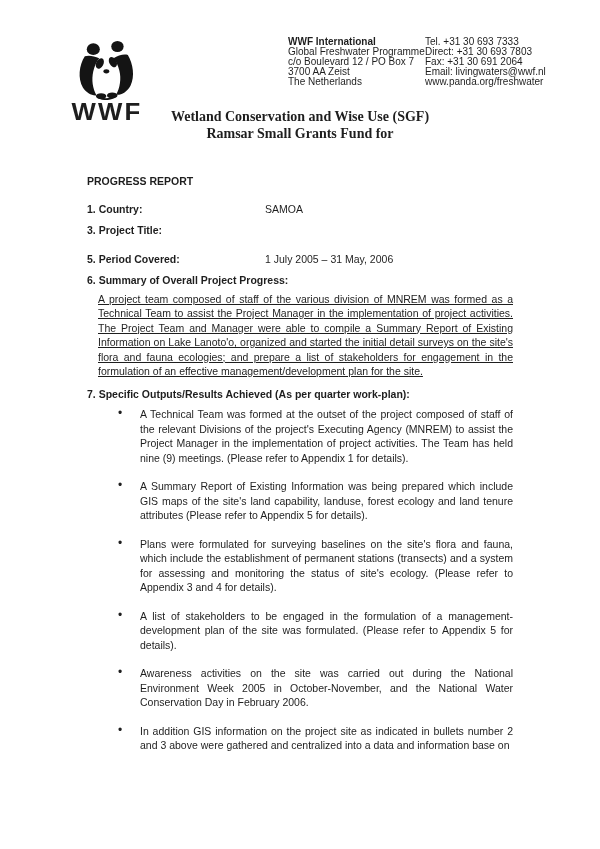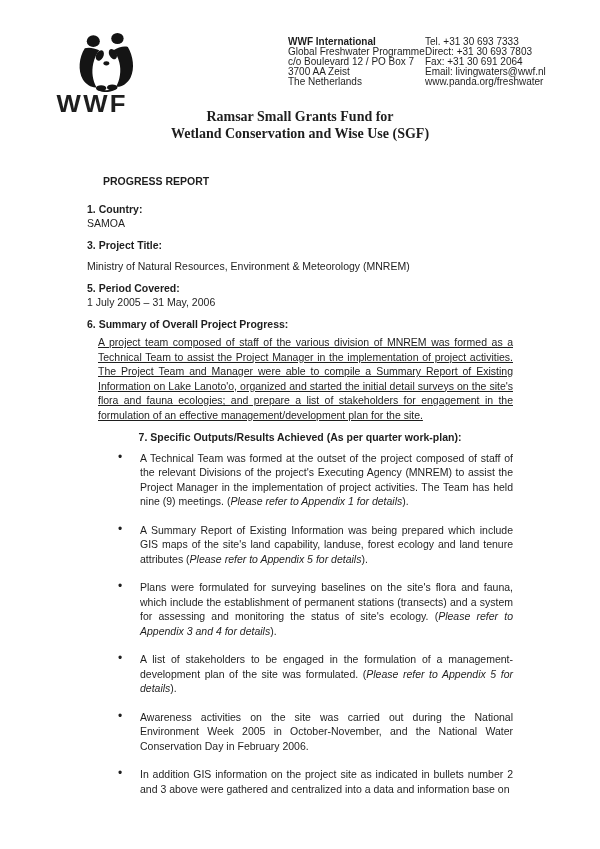--- a/index.html
+++ b/index.html
@@ -1,44 +1,44 @@
 <!DOCTYPE html>
 <html><head>
 <meta charset="utf-8">
 <style>
   html,body{margin:0;padding:0;background:#ffffff;}
   body{width:600px;height:849px;font-family:"Liberation Sans",sans-serif;color:#1e1e1e;}
   .page{position:relative;width:600px;height:849px;background:#fff;overflow:hidden;}
 
   
-  .logo{position:absolute;left:62px;top:32px;width:90px;text-align:left;}
+  .logo{position:absolute;left:62px;top:40px;width:90px;text-align:center;}
   .logo svg{width:70px;height:60px;display:block;margin:0 auto;}
   .wordmark{font-weight:bold;font-size:23px;line-height:1;letter-spacing:2px;margin-top:1px;
             transform:scaleX(1.12);transform-origin:center;}
 
   .org{position:absolute;left:277px;top:37px;font-size:10px;line-height:10px;margin-left:11px;}
   .org .b{font-weight:bold;}
   .contact{position:absolute;left:425px;top:37px;font-size:10px;line-height:10px;}
 
   .doc-title{position:absolute;left:0;top:108px;width:600px;text-align:center;
              font-family:"Liberation Serif",serif;font-weight:bold;font-size:14px;line-height:17px;}
 
   
   main{position:absolute;left:87px;top:174px;width:426px;font-size:10.5px;line-height:14.5px;}
-  .report-heading{font-weight:bold;margin:0 0 13px 16px;}
-  .field-row{display:flex;margin-bottom:7px;flex-direction:column;}
+  .report-heading{font-weight:bold;margin:0 0 13px 0;}
+  .field-row{display:flex;margin-bottom:7px;}
   .field-label{width:178px;flex-shrink:0;font-weight:bold;}
   .field-value{flex:1;text-align:justify;}
   .sec-heading{font-weight:bold;margin:3px 0 4px 0;}
-  .sec-heading.s7{margin:8px 0 6px 0;text-align:center;}
+  .sec-heading.s7{margin:8px 0 6px 0;}
   .summary{margin:0 0 6px 0;padding-left:11px;text-align:justify;text-decoration:underline;}
   ul.bullets{list-style:none;margin:0;padding:0 0 0 31px;}
   ul.bullets li{position:relative;padding-left:22px;margin-bottom:14px;text-align:justify;}
   ul.bullets li .marker{position:absolute;left:0;top:-1px;font-size:12px;}
-  .it{font-style:italic;}
+  .it{}
 </style>
 </head>
 <body>
 
 <div class="page">
 
   <div class="logo">
     <svg viewBox="0 0 100 92" xmlns="http://www.w3.org/2000/svg">
       <g fill="#141414">
         <ellipse cx="29" cy="14" rx="10" ry="9"></ellipse>
@@ -66,36 +66,35 @@
 
   <div class="contact">
     <div>Tel. +31 30 693 7333</div>
     <div>Direct: +31 30 693 7803</div>
     <div>Fax: +31 30 691 2064</div>
     <div>Email: livingwaters@wwf.nl</div>
     <div>www.panda.org/freshwater</div>
   </div>
 
   <div class="doc-title">
+    <div>Wetland Conservation and Wise Use (SGF)</div>
     <div>Ramsar Small Grants Fund for</div>
-    <div>Wetland Conservation and Wise Use (SGF)</div>
   </div>
 
   <main>
     <div class="report-heading">PROGRESS REPORT</div>
 
     <div class="field-row">
       <div class="field-label">1. Country:</div>
       <div class="field-value">SAMOA</div>
     </div>
     <div class="field-row">
       <div class="field-label">3. Project Title:</div>
     </div>
     <div class="field-row">
-      <div class="field-value">Ministry of Natural Resources, Environment &amp; Meteorology (MNREM)</div>
     </div>
     <div class="field-row">
       <div class="field-label">5. Period Covered:</div>
       <div class="field-value">1 July 2005 – 31 May, 2006</div>
     </div>
 
     <div class="sec-heading">6. Summary of Overall Project Progress:</div>
     <p class="summary">A project team composed of staff of the various division of MNREM was formed as a Technical Team to assist the Project Manager in the implementation of project activities. The Project Team and Manager were able to compile a Summary Report of Existing Information on Lake Lanoto'o, organized and started the initial detail surveys on the site's flora and fauna ecologies; and prepare a list of stakeholders for engagement in the formulation of an effective management/development plan for the site.</p>
 
     <div class="sec-heading s7">7. Specific Outputs/Results Achieved (As per quarter work-plan):</div>

